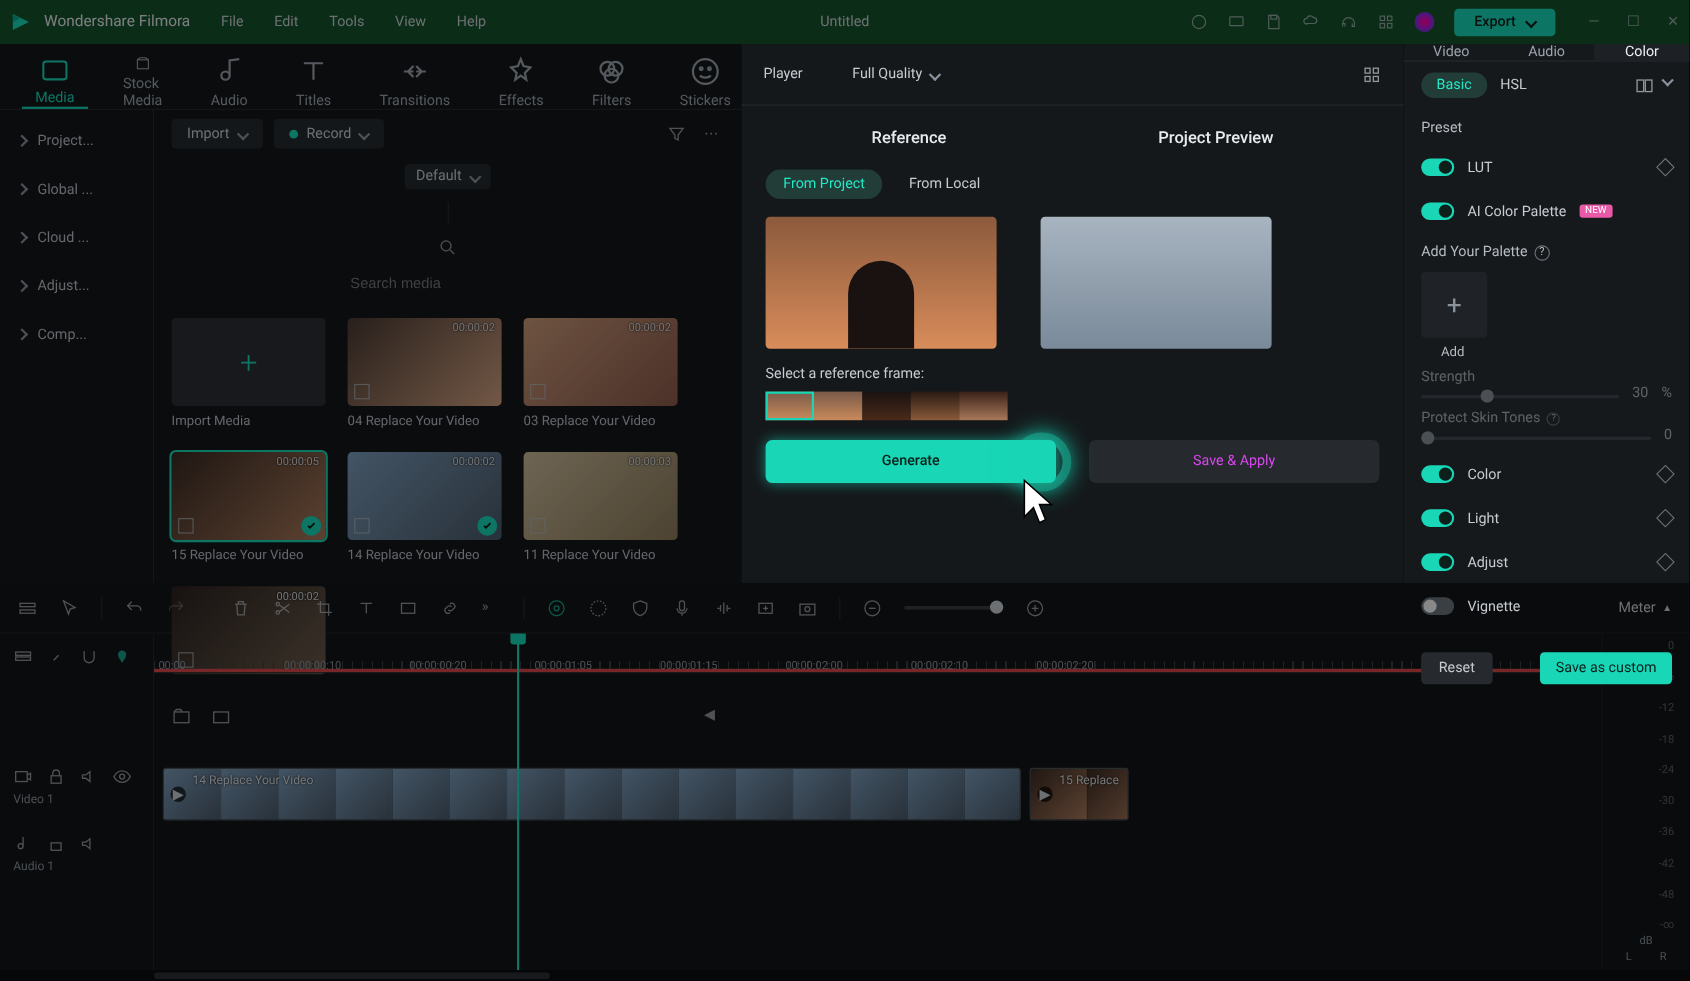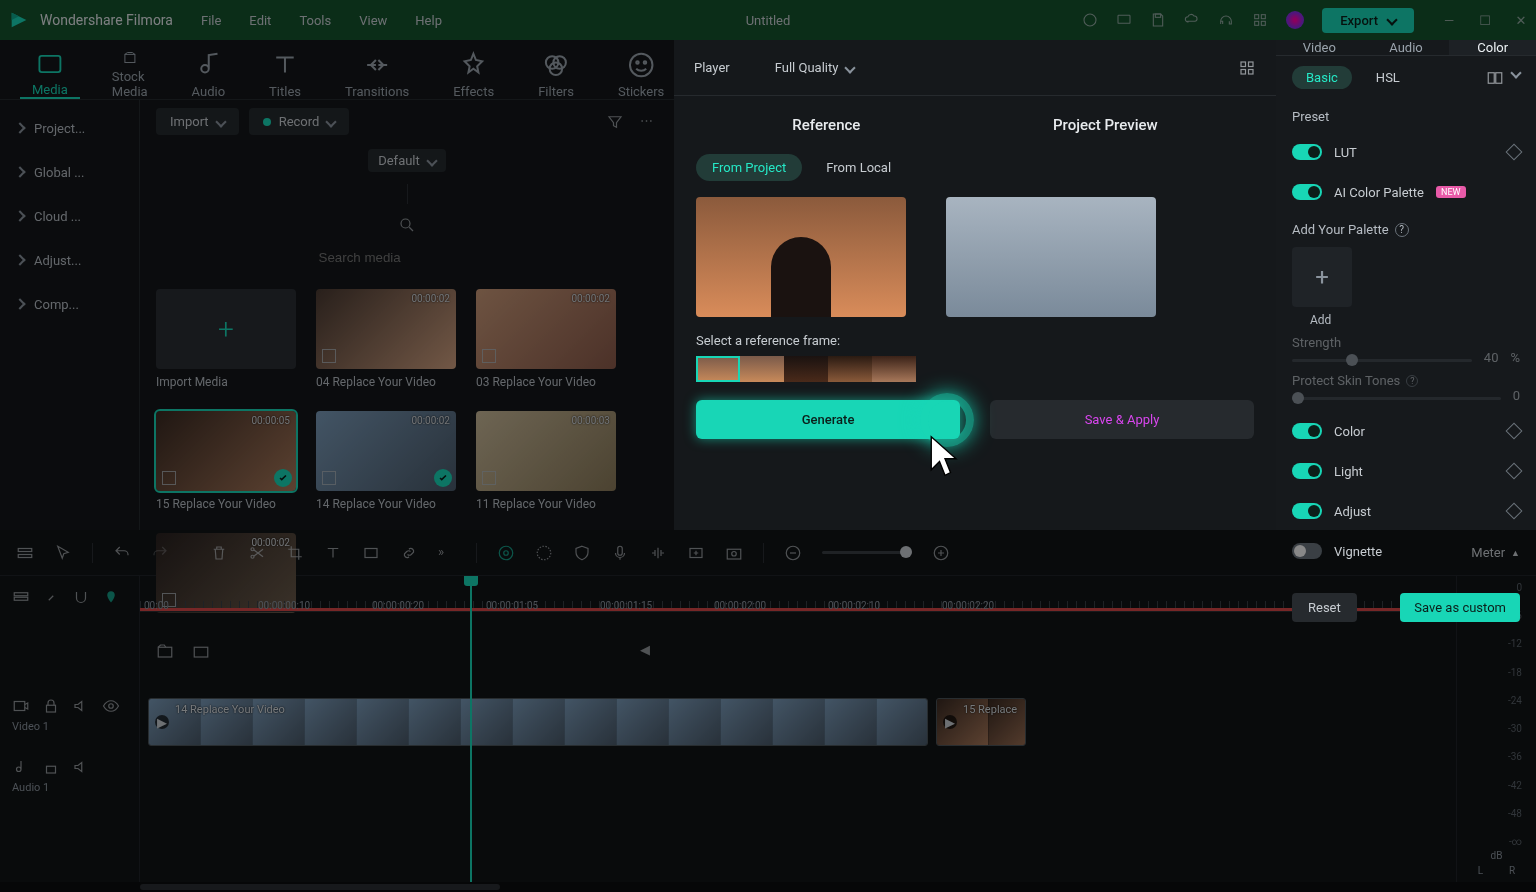--- a/index.html
+++ b/index.html
@@ -72,21 +72,21 @@
 .gen-btn { flex:1; background:#18d6b6; color:#0b1f1a; padding:12px; border-radius:6px; text-align:center; font-weight:500; cursor:pointer; box-shadow:0 0 12px rgba(24,214,182,.6); position:relative; }
 .save-btn { flex:1; background:#262a2e; color:#d946ef; padding:12px; border-radius:6px; text-align:center; cursor:not-allowed; }
 .glow-ring { position:absolute; right:-14px; top:50%; transform:translate(0,-50%); width:54px; height:54px; border-radius:50%; border:8px solid rgba(24,214,182,.5); box-shadow:0 0 20px rgba(24,214,182,.8); background:rgba(24,214,182,.15); }
 .cursor-arrow { position:absolute; right:-2px; top:34px; width:34px; height:44px; z-index:20; }
 
 
 .inspector { width:260px; background:#16191c; display:flex; flex-direction:column; padding-bottom:8px; position:relative; z-index:6; }
 .insp-tabs { display:flex; height:50px; border-bottom:1px solid #262a2e; }
 .insp-tab { flex:1; display:flex; align-items:center; justify-content:center; cursor:pointer; color:#9aa3ac; }
 .insp-tab.active { color:#ecf0f3; background:#1d2125; }
-.insp-sub { display:flex; align-items:center; padding:10px 16px; gap:24px; }
+.insp-sub { display:flex; align-items:center; padding:10px 16px; gap:12px; }
 .insp-sub .pill { background:#223c38; color:#25e8c6; padding:4px 14px; border-radius:12px; }
 .insp-section { padding:10px 16px; }
 .sec-title { color:#b6bcc3; margin-bottom:8px; }
 .toggle-row { display:flex; align-items:center; gap:12px; padding:12px 0; }
 .toggle { width:30px; height:16px; border-radius:8px; background:#18d6b6; position:relative; cursor:pointer; flex-shrink:0; }
 .toggle::after { content:''; position:absolute; width:12px; height:12px; border-radius:50%; background:#0c1f1a; top:2px; left:16px; }
 .toggle.off { background:#3a3f44; }
 .toggle.off::after { left:2px; background:#888; }
 .new-badge { background:#e85aa8; color:#fff; font-size:9px; padding:1px 5px; border-radius:3px; }
 .diamond { margin-left:auto; width:12px; height:12px; border:1px solid #6a727a; transform:rotate(45deg); cursor:pointer; }
@@ -481,21 +481,21 @@
         <span style="width:14px;height:14px;border:1px solid #6a727a;border-radius:50%;display:inline-flex;align-items:center;justify-content:center;font-size:10px">?</span>
       </div>
       <div class="add-box">+</div>
       <div style="text-align:left;font-size:12px;color:#b6bcc3;margin-left:18px">Add</div>
       <div class="slider-row" style="opacity:.4">
         <div>Strength</div>
         <div style="display:flex;align-items:center;gap:12px">
           <div class="slider-track" style="flex:1">
               <div class="slider-thumb" style="left:30%"></div>
             </div>
-          <span>40</span>
+          <span>30</span>
           <span>%</span>
         </div>
       </div>
       <div class="slider-row" style="opacity:.4">
         <div style="display:flex;align-items:center;gap:6px">
           <span>Protect Skin Tones</span>
           <span style="width:12px;height:12px;border:1px solid #6a727a;border-radius:50%;display:inline-flex;align-items:center;justify-content:center;font-size:9px">?</span>
         </div>
         <div style="display:flex;align-items:center;gap:12px">
           <div class="slider-track" style="flex:1">

